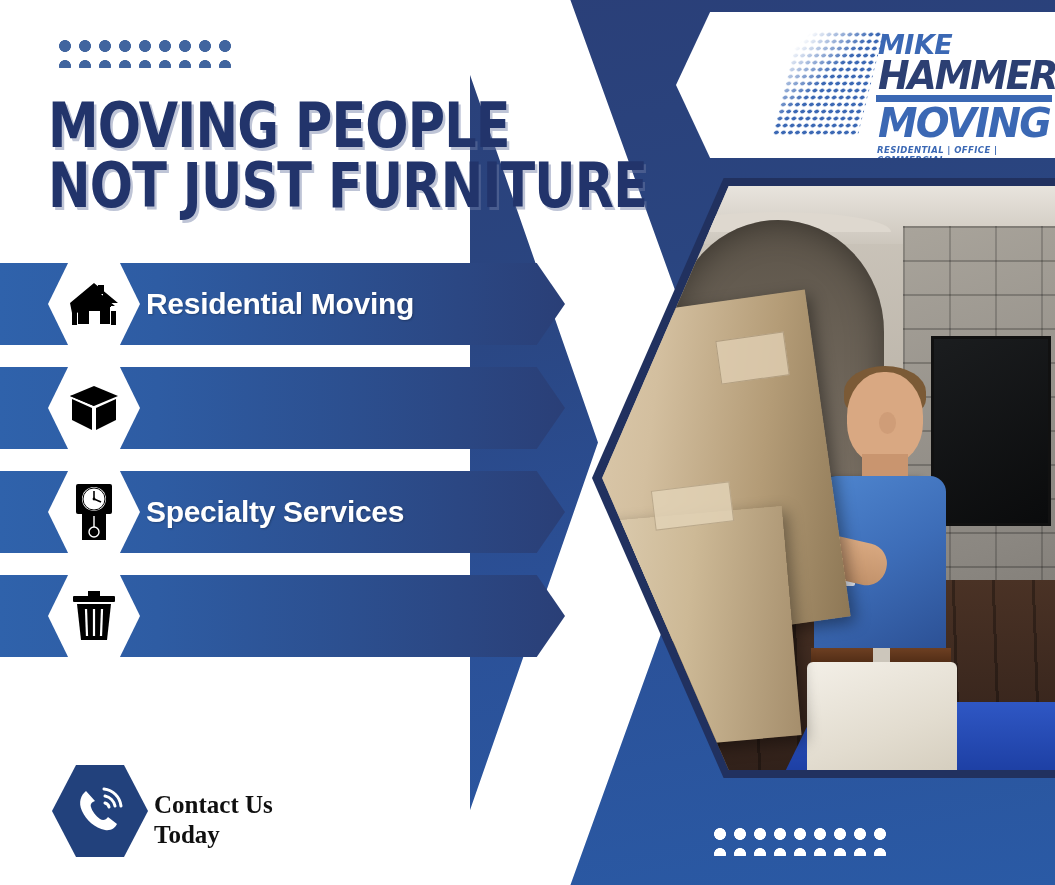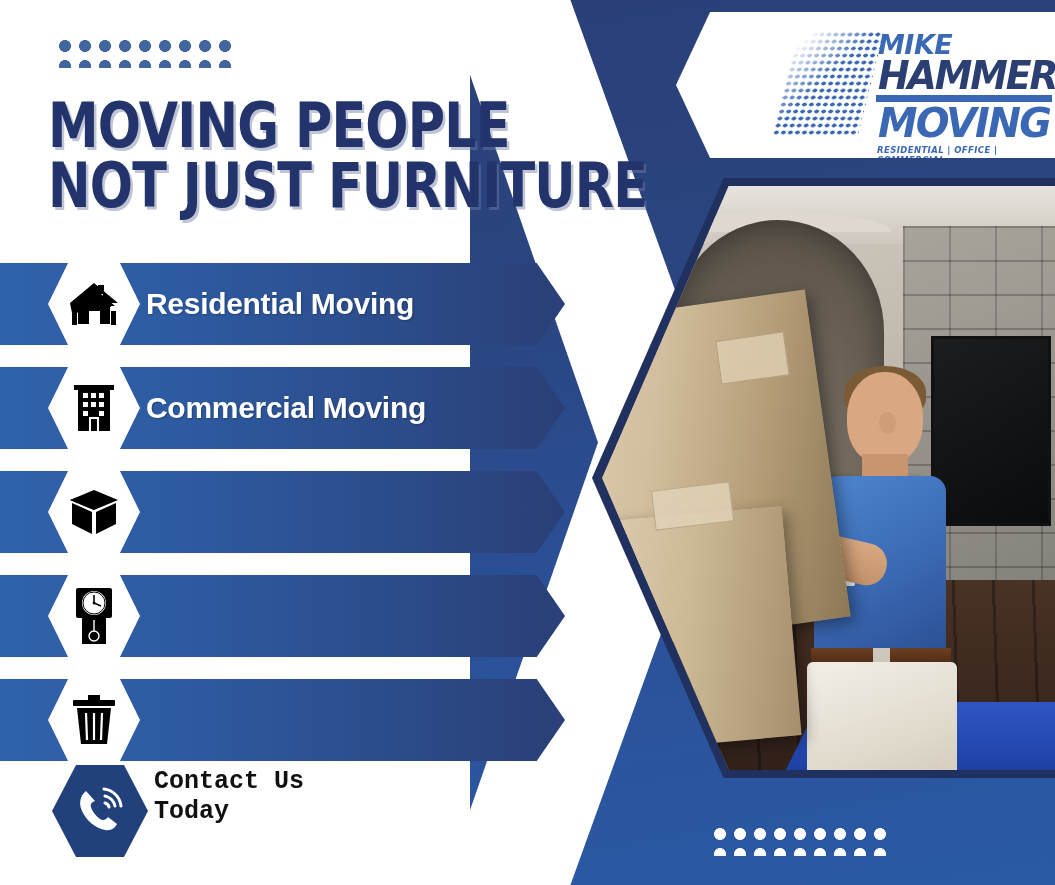--- a/index.html
+++ b/index.html
@@ -210,22 +210,22 @@
 
   
   .contact { position:absolute; left:52px; top:765px; width:420px; height:92px; }
   .contact-hex {
     position:absolute; left:0; top:0; width:96px; height:92px;
     background:#22417c;
     clip-path:polygon(25% 0%, 75% 0%, 100% 50%, 75% 100%, 25% 100%, 0% 50%);
     display:flex; align-items:center; justify-content:center;
   }
   .contact-text {
-    position:absolute; left:102px; top:2px;
-    font-family:Liberation Mono, monospace;
+    position:absolute; left:102px; top:25px;
+    font-family:Liberation Serif, serif;
     font-weight:bold; font-size:25px; line-height:1.18; color:#101010;
   }
 </style>
 </head>
 <body>
 
 <div id="stage">
 
   <div class="bg-navy"></div>
   <div class="white-left"></div>
@@ -299,40 +299,20 @@
         <svg width="50" height="46" viewBox="0 0 50 46" aria-hidden="true">
           <path fill="#000" d="M25 2 L49 22 L42 22 L42 26 L34 26 L34 12 L28 12 L28 20 L25 18 L8 32 L8 44 L42 44 L42 30 L47 30 L47 44 L3 44 L3 32 L1 22 Z"></path>
           <path fill="#000" d="M25 7 L46 25 L41 25 L41 43 L9 43 L9 25 L4 25 Z"></path>
           <rect x="20" y="30" width="11" height="13" fill="#fff"></rect>
           <rect x="29" y="4" width="6" height="9" fill="#000"></rect>
         </svg>
       </div>
       <div class="bar-label">Residential Moving</div>
     </div>
 
-    <div class="bar-row">
-      <div class="bar-shape"></div>
-      <div class="bar-hex">
-        <svg width="44" height="50" viewBox="0 0 44 50" aria-hidden="true">
-          <rect x="6" y="2" width="32" height="46" fill="#000"></rect>
-          <rect x="2" y="2" width="40" height="5" fill="#000"></rect>
-          <rect x="11" y="10" width="5" height="5" fill="#fff"></rect>
-          <rect x="19" y="10" width="5" height="5" fill="#fff"></rect>
-          <rect x="27" y="10" width="5" height="5" fill="#fff"></rect>
-          <rect x="11" y="19" width="5" height="5" fill="#fff"></rect>
-          <rect x="19" y="19" width="5" height="5" fill="#fff"></rect>
-          <rect x="27" y="19" width="5" height="5" fill="#fff"></rect>
-          <rect x="11" y="28" width="5" height="5" fill="#fff"></rect>
-          <rect x="27" y="28" width="5" height="5" fill="#fff"></rect>
-          <rect x="17" y="34" width="10" height="14" fill="#fff"></rect>
-          <rect x="19" y="36" width="6" height="12" fill="#000"></rect>
-        </svg>
-      </div>
-      <div class="bar-label">Commercial Moving</div>
-    </div>
 
     <div class="bar-row">
       <div class="bar-shape"></div>
       <div class="bar-hex">
         <svg width="52" height="48" viewBox="0 0 52 48" aria-hidden="true">
           <path fill="#000" d="M26 2 L50 12 L26 22 L2 12 Z"></path>
           <path fill="#000" d="M4 15 L24 24 L24 46 L4 36 Z"></path>
           <path fill="#000" d="M48 15 L28 24 L28 46 L48 36 Z"></path>
           <path fill="#fff" d="M26 22 L24 24 L26 26 L28 24 Z"></path>
           <path fill="#000" d="M2 12 L6 11 L26 20 L26 22 Z"></path>
@@ -348,20 +328,21 @@
           <circle cx="20" cy="16" r="12" fill="#fff"></circle>
           <circle cx="20" cy="16" r="11" fill="none" stroke="#000" stroke-width="1"></circle>
           <line x1="20" y1="16" x2="20" y2="8" stroke="#000" stroke-width="1.6"></line>
           <line x1="20" y1="16" x2="27" y2="19" stroke="#000" stroke-width="1.6"></line>
           <circle cx="20" cy="16" r="1.4" fill="#000"></circle>
           <rect x="8" y="31" width="24" height="26" fill="#000"></rect>
           <line x1="20" y1="33" x2="20" y2="46" stroke="#fff" stroke-width="1.4"></line>
           <circle cx="20" cy="49" r="5" fill="#000" stroke="#fff" stroke-width="1.4"></circle>
         </svg>
       </div>
+      <div class="bar-label">Specialty Services</div>
     </div>
 
     <div class="bar-row">
       <div class="bar-shape"></div>
       <div class="bar-hex">
         <svg width="46" height="52" viewBox="0 0 46 52" aria-hidden="true">
           <rect x="17" y="1" width="12" height="5" fill="#000"></rect>
           <rect x="2" y="6" width="42" height="6" rx="1" fill="#000"></rect>
           <path fill="#000" d="M6 14 L40 14 L36 50 L10 50 Z"></path>
           <line x1="15" y1="19" x2="16" y2="46" stroke="#fff" stroke-width="2.2"></line>

